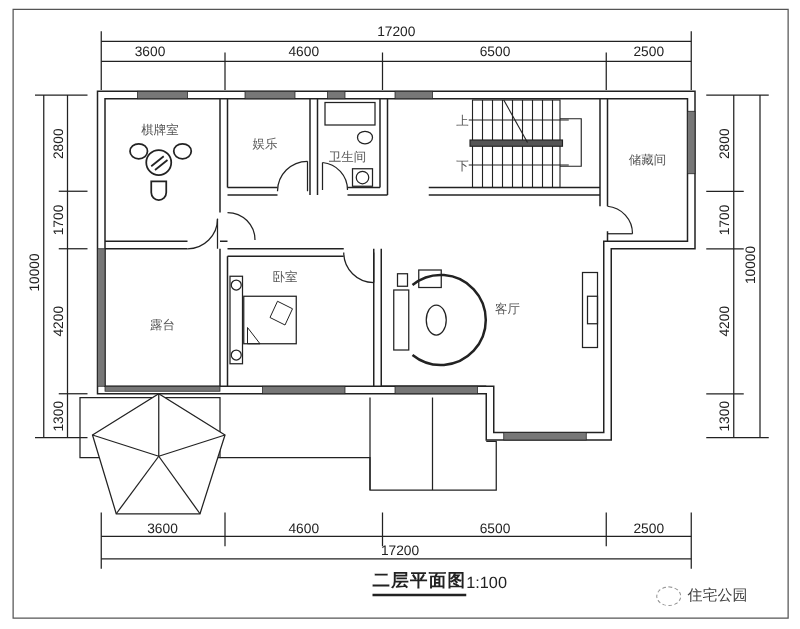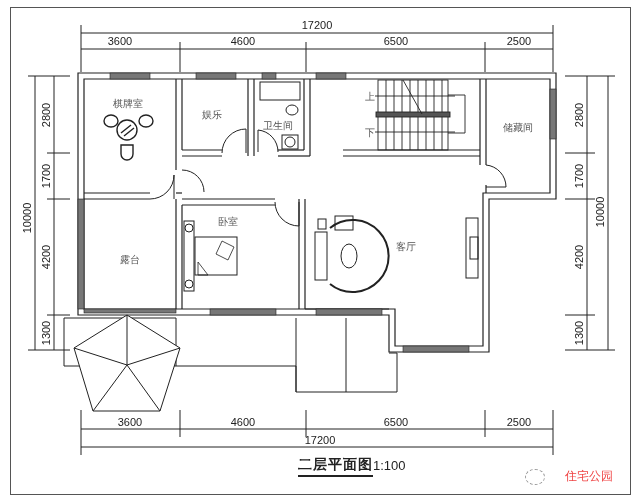--- a/index.html
+++ b/index.html
@@ -3,21 +3,21 @@
 <meta charset="utf-8">
 <style>
   html, body { margin: 0; padding: 0; background: #ffffff; }
   body { width: 640px; height: 503px; position: relative; overflow: hidden; font-family: "DejaVu Sans", sans-serif; }
   #frame { position: absolute; left: 10px; top: 7px; width: 621px; height: 488px; border: 1px solid #555; box-sizing: border-box; }
   svg { position: absolute; left: 0; top: 0; }
   .dim { font-family: "Liberation Sans", sans-serif; font-size: 11px; fill: #222; }
   .room { font-family: "DejaVu Serif", serif; font-size: 10px; fill: #555; }
   .title { position: absolute; left: 298px; top: 456px; font-family: Liberation Sans, sans-serif; font-size: 14px; font-weight: bold; color: #222; border-bottom: 2px solid #222; padding-bottom: 1px; letter-spacing: 1px; }
   .scale { position: absolute; left: 373px; top: 458px; font-family: "Liberation Sans", sans-serif; font-size: 13px; color: #222; text-align: center; }
-  .wm { position: absolute; left: 525px; top: 468px; font-family: "DejaVu Sans", sans-serif; font-size: 12px; color: #ef4444; display: flex; align-items: center; gap: 20px; }
+  .wm { position: absolute; left: 525px; top: 468px; font-family: "DejaVu Sans", sans-serif; font-size: 12px; color: #404040; display: flex; align-items: center; gap: 5px; }
   .wm-icon { width: 18px; height: 14px; border: 1px dashed #999; border-radius: 50%; }
 </style>
 </head>
 <body>
 
 <div id="frame"></div>
 
 <svg width="640" height="503" viewBox="0 0 640 503">
   <g stroke="#222" fill="none" stroke-width="1">
 

